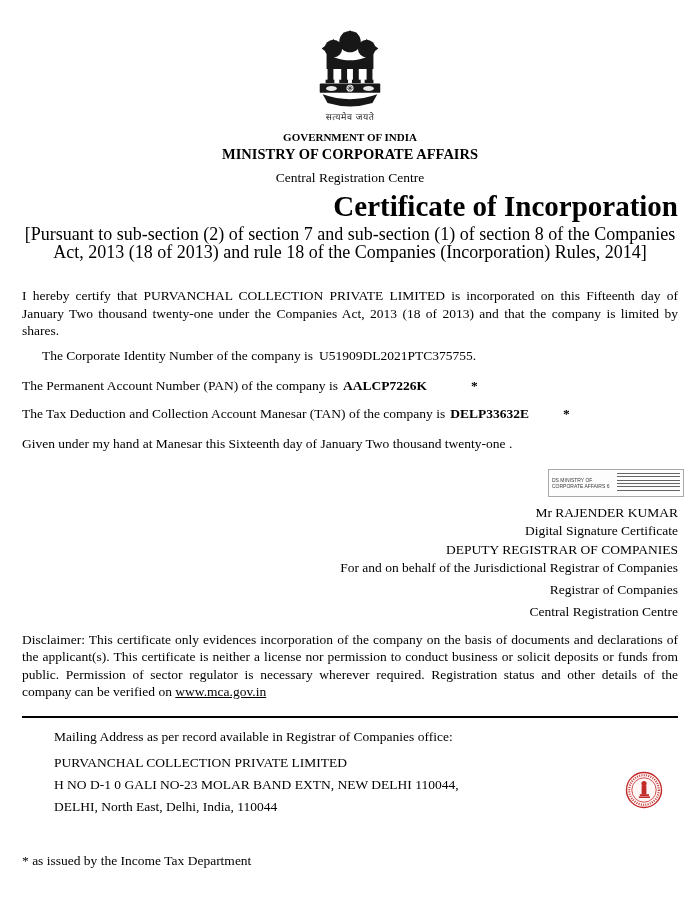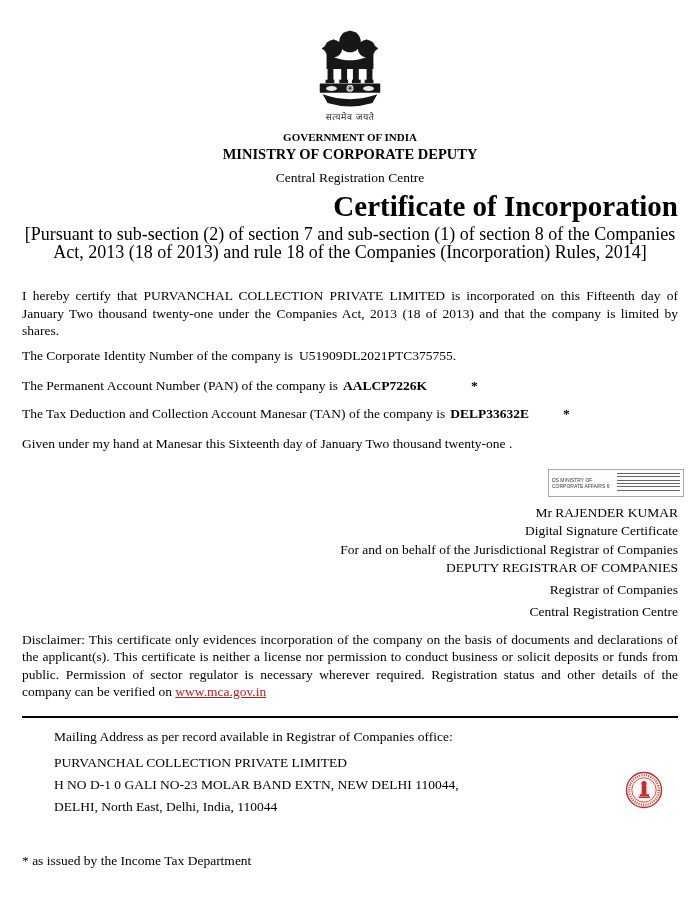--- a/index.html
+++ b/index.html
@@ -25,21 +25,21 @@
   .centre-line{ font-size: 13.5px; line-height: 17px; margin-top: 6px; }
   .cert-title { font-weight: bold; font-size: 29px; line-height: 29px; margin-top: 6px; text-align: right; }
   .cert-subtitle {
     font-size: 18px; line-height: 17.5px; margin: 5px -12px 0 -12px; text-align: center;
   }
 
   
   .content { margin-top: 26px; }
   .para { text-align: justify; line-height: 17.5px; }
   .line  { line-height: 17.5px; }
-  .cin-line { margin-top: 7px; }
+  .cin-line { margin-top: 7px; margin-left: 20px; }
   .pan-line { margin-top: 13px; }
   .tan-line { margin-top: 10px; }
   .given-line { margin-top: 13px; }
   .cin-value { margin-left: 6px; }
   .bold-value { font-weight: bold; margin-left: 5px; }
   .asterisk { font-weight: bold; }
   .pan-ast { margin-left: 44px; }
   .tan-ast { margin-left: 34px; }
 
   
@@ -61,21 +61,21 @@
   }
 
   
   .sig-block { text-align: right; margin-top: 7px; }
   .sig-line { line-height: 18.5px; }
   .sig-gap-sm { margin-top: 3px; }
   .sig-gap-md { margin-top: 4px; }
 
   
   .disclaimer { margin-top: 9px; text-align: justify; line-height: 17.5px; }
-  .mca-link { color: #b91c1c; text-decoration: underline; cursor: pointer; }
+  .mca-link { color: #000000; text-decoration: underline; cursor: pointer; }
 
   
   .divider { border: none; border-top: 2px solid #000; margin: 15px 0 0 0; }
   .mailing { position: relative; margin-top: 10px; margin-left: 32px; }
   .mailing-heading { line-height: 18px; }
   .mailing-lines { margin-top: 6px; }
   .mailing-line { line-height: 22px; }
   .seal {
     position: absolute; right: 14px; top: 42px; line-height: 0;
   }
@@ -130,21 +130,21 @@
           </g>
         </g>
 
         <ellipse cx="23" cy="64" rx="5.5" ry="2.6" fill="#ffffff" opacity="0.9"></ellipse>
         <ellipse cx="61" cy="64" rx="5.5" ry="2.6" fill="#ffffff" opacity="0.9"></ellipse>
       </svg>
     </span>
     <span class="motto">सत्यमेव जयते</span>
 
     <div class="gov-line">GOVERNMENT OF INDIA</div>
-    <div class="min-line">MINISTRY OF CORPORATE DEPUTY</div>
+    <div class="min-line">MINISTRY OF CORPORATE AFFAIRS</div>
     <div class="centre-line">Central Registration Centre</div>
     <div class="cert-title">Certificate of Incorporation</div>
     <div class="cert-subtitle">[Pursuant to sub-section (2) of section 7 and sub-section (1) of section 8 of the Companies Act, 2013 (18 of 2013) and rule 18 of the Companies (Incorporation) Rules, 2014]</div>
   </div>
 
   <div class="content">
 
     <p class="para">I hereby certify that PURVANCHAL COLLECTION PRIVATE LIMITED is incorporated on this Fifteenth day of January Two thousand twenty-one under the Companies Act, 2013 (18 of 2013) and that the company is limited by shares.</p>
 
     <div class="line cin-line">
@@ -164,22 +164,22 @@
     <div class="stamp-row">
       <div class="dsc-stamp">
         <div class="dsc-left">DS MINISTRY OF CORPORATE AFFAIRS 6</div>
         <div class="dsc-right"></div>
       </div>
     </div>
 
     <div class="sig-block">
       <div class="sig-line">Mr RAJENDER KUMAR</div>
       <div class="sig-line">Digital Signature Certificate</div>
+      <div class="sig-line">DEPUTY REGISTRAR OF COMPANIES</div>
       <div class="sig-line">For and on behalf of the Jurisdictional Registrar of Companies</div>
-      <div class="sig-line">DEPUTY REGISTRAR OF COMPANIES</div>
       <div class="sig-line sig-gap-sm">Registrar of Companies</div>
       <div class="sig-line sig-gap-md">Central Registration Centre</div>
     </div>
 
     <p class="disclaimer"><span>Disclaimer: This certificate only evidences incorporation of the company on the basis of documents and declarations of the applicant(s). This certificate is neither a license nor permission to conduct business or solicit deposits or funds from public. Permission of sector regulator is necessary wherever required. Registration status and other details of the company can be verified on </span><a class="mca-link">www.mca.gov.in</a></p>
 
     <hr class="divider">
 
     <div class="mailing">
       <div class="mailing-heading">Mailing Address as per record available in Registrar of Companies office:</div>

